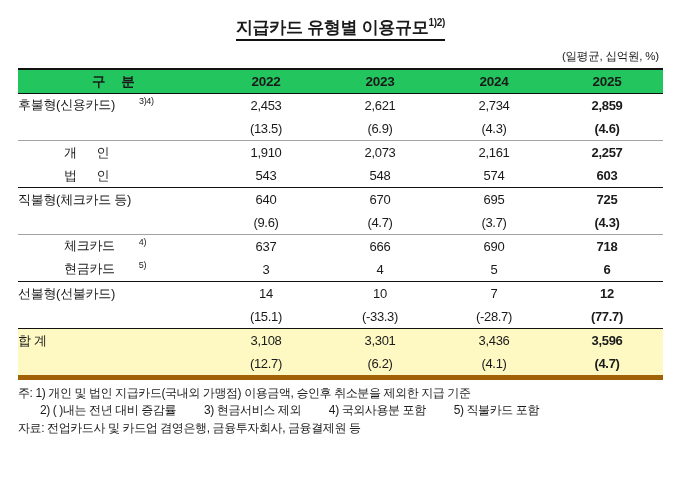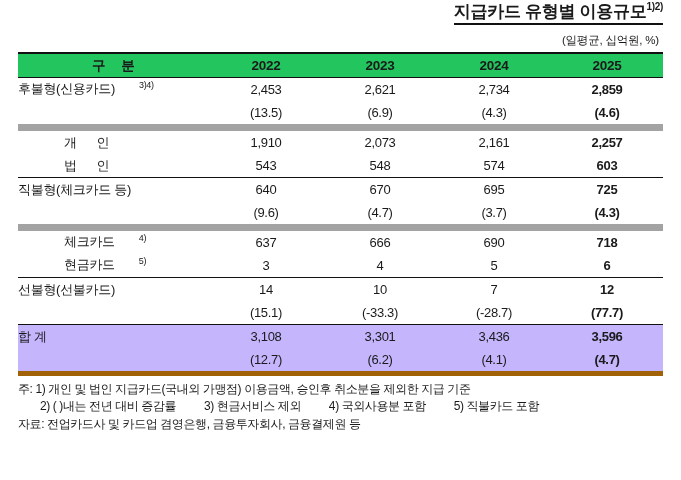--- a/index.html
+++ b/index.html
@@ -15,25 +15,25 @@
     overflow: hidden;
   }
   .page {
     position: relative;
     width: 681px;
     height: 480px;
     box-sizing: border-box;
     padding: 0 18px;
   }
   .title {
-    text-align: right;
+    text-align: center;
     font-size: 17px;
     font-weight: bold;
     letter-spacing: -0.3px;
-    padding-top: 0;
+    padding-top: 16px;
     padding-bottom: 2px;
   }
   .title .t-main {
     border-bottom: 2px solid #111;
     padding-bottom: 2px;
   }
   .title .t-sup {
     font-size: 10px;
     font-weight: bold;
     vertical-align: super;
@@ -69,21 +69,21 @@
     text-align: center;
     height: 28px;
   }
   .hdr-row th.lbl {
     letter-spacing: 6px;
     text-indent: 6px;
   }
   .top-line { border-top: 2px solid #111; }
   .bot-line { border-bottom: 1px solid #111; }
   .thick-bot { border-bottom: 5px solid #a16207; }
-  .thin-top { border-top: 7px solid #a3a3a3; }
+  .thin-top { border-top: 1px solid #a3a3a3; }
 
   td.label {
     text-align: left;
     padding-left: 8px;
     white-space: nowrap;
   }
   td.label.indent {
     padding-left: 46px;
     letter-spacing: 8px;
   }
@@ -93,21 +93,21 @@
   td.num {
     text-align: center;
   }
   .sup {
     font-size: 9px;
     vertical-align: super;
     padding-left: 24px;
   }
   td.b { font-weight: bold; }
   tr.total td {
-    background: #c4b5fd;
+    background: #fef9c3;
     margin-top: 20px;
   }
   td.total-label {
     text-align: left;
     padding-left: 28px;
     letter-spacing: 10px;
   }
   .notes {
     font-size: 12px;
     line-height: 1.45;

